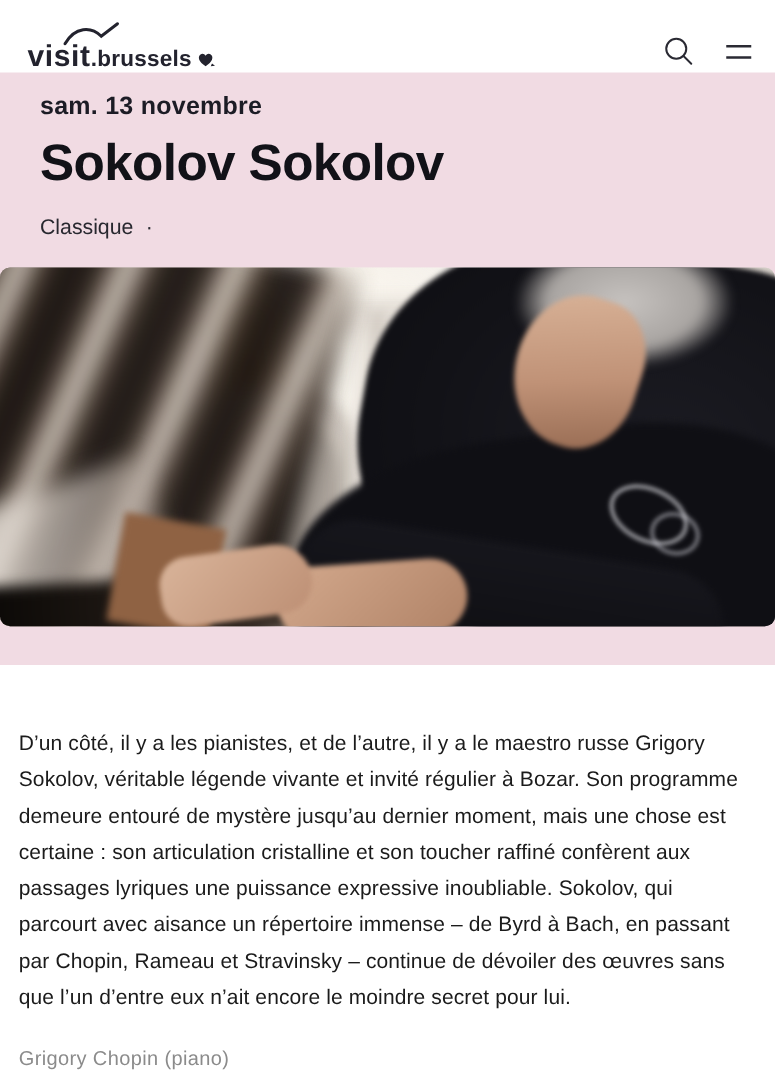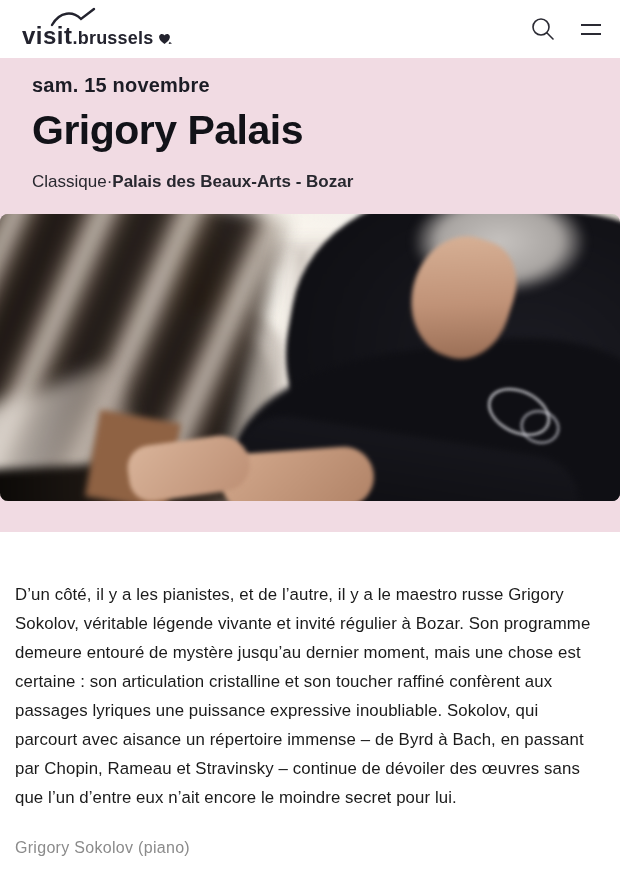--- a/index.html
+++ b/index.html
@@ -6,39 +6,39 @@
   html,body { background:#ffffff; }
   body {
     width:620px; height:872px; overflow:hidden;
     font-family:"Liberation Sans", sans-serif;
     color:#1d1d26;
   }
 
   
   .topbar {
     height:58px; background:#ffffff;
-    display:flex; align-items:center; justify-content:space-between;
+    display:flex; align-items:flex-end; justify-content:space-between;
     padding:0 12px 0 22px;
     border-radius:21px;
   }
   .logo { position:relative; display:flex; align-items:baseline; text-decoration:none; color:#23232e; padding-top:14px; cursor:pointer; }
   .logo-swoosh { position:absolute; top:-3px; left:28px; }
   .logo-main { font-size:24px; font-weight:bold; letter-spacing:.5px; line-height:1; }
   .logo-suffix { font-size:18px; font-weight:bold; letter-spacing:.2px; }
   .logo-iris { margin-left:4px; transform:translateY(1px); }
   .topbar-actions { display:flex; align-items:center; gap:14px; }
   .icon-btn { background:none; border:none; width:34px; height:34px; display:flex; align-items:center; justify-content:center; cursor:pointer; }
   .menu-lines { display:block; width:20px; height:11px; border-top:2px solid #2a2a33; border-bottom:2px solid #2a2a33; }
 
   
   .hero { background:#f1dbe3; padding-bottom:31px; }
   .hero-text { padding:14px 32px 20px; }
   .event-date { font-size:20px; font-weight:bold; line-height:26px; color:#1c1c25; letter-spacing:.2px; }
   .event-title { font-size:41px; font-weight:bold; line-height:48px; letter-spacing:-.5px; color:#121218; margin-top:8px; }
-  .event-meta { margin-top:16px; font-size:17px; line-height:24px; color:#28282f; display:flex; align-items:center; gap:0; }
+  .event-meta { margin-top:16px; font-size:17px; line-height:24px; color:#28282f; display:flex; align-items:center; gap:10px; }
   .event-meta .venue { font-weight:bold; cursor:pointer; }
   .event-meta .cat { cursor:pointer; }
 
   
   .photo {
     position:relative; width:620px; height:287px; overflow:hidden;
     border-radius:8px;
     background:linear-gradient(105deg,#8d857e 0%,#cfc8c1 16%,#ece8e3 36%,#f3f0ec 52%,#e6e0d9 68%,#cfc9c2 100%);
   }
   .photo div { position:absolute; }
@@ -114,26 +114,25 @@
       </svg>
     </button>
     <button class="icon-btn">
       <span class="menu-lines"></span>
     </button>
   </div>
 </header>
 
 <section class="hero">
   <div class="hero-text">
-    <div class="event-date">sam. 15 novembre</div>
-    <h1 class="event-title">Grigory Palais</h1>
+    <div class="event-date">sam. 13 novembre</div>
+    <h1 class="event-title">Sokolov Sokolov</h1>
     <div class="event-meta">
       <span class="cat">Classique</span>
       <span class="dot">·</span>
-      <span class="venue">Palais des Beaux-Arts - Bozar</span>
     </div>
   </div>
 
   <figure class="photo">
     <div class="ph-glow"></div>
     <div class="ph-cornice"></div>
     <div class="ph-chandelier"></div>
     <div class="ph-arch"></div>
     <div class="ph-arch-opening"></div>
     <div class="ph-columns"></div>
@@ -149,14 +148,14 @@
     <div class="ph-glasses"></div>
     <div class="ph-glasses-lens"></div>
     <div class="ph-arm"></div>
     <div class="ph-hand-right"></div>
     <div class="ph-hand-left"></div>
   </figure>
 </section>
 
 <main class="content">
   <p class="description">D’un côté, il y a les pianistes, et de l’autre, il y a le maestro russe Grigory Sokolov, véritable légende vivante et invité régulier à Bozar. Son programme demeure entouré de mystère jusqu’au dernier moment, mais une chose est certaine : son articulation cristalline et son toucher raffiné confèrent aux passages lyriques une puissance expressive inoubliable. Sokolov, qui parcourt avec aisance un répertoire immense – de Byrd à Bach, en passant par Chopin, Rameau et Stravinsky – continue de dévoiler des œuvres sans que l’un d’entre eux n’ait encore le moindre secret pour lui.</p>
-  <p class="performer">Grigory Sokolov (piano)</p>
+  <p class="performer">Grigory Chopin (piano)</p>
 </main>
 
 </body></html>

